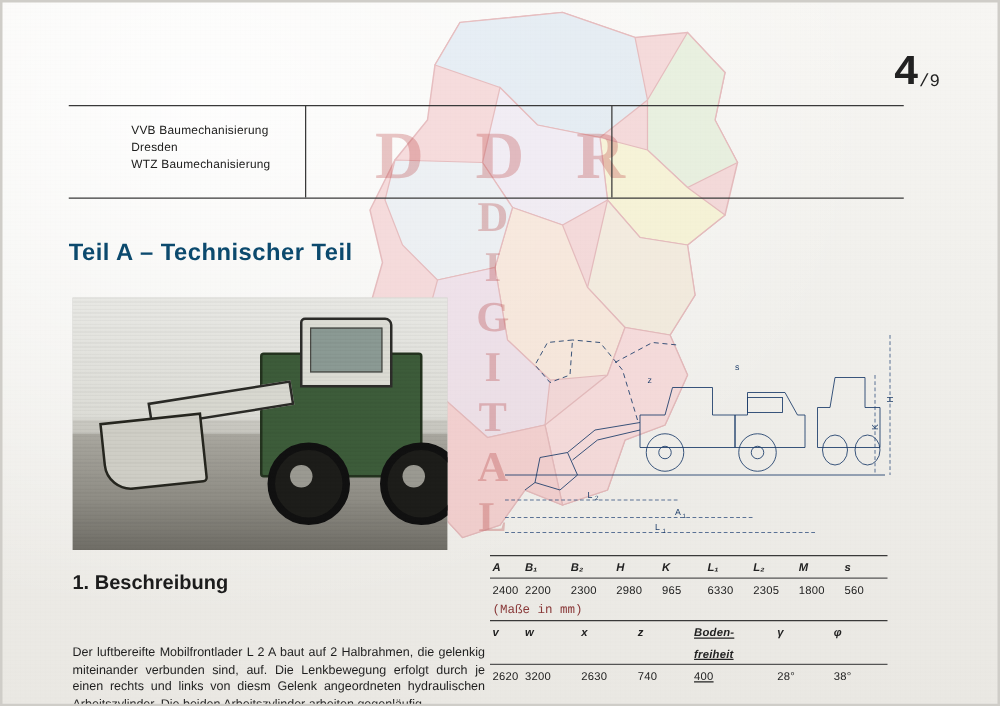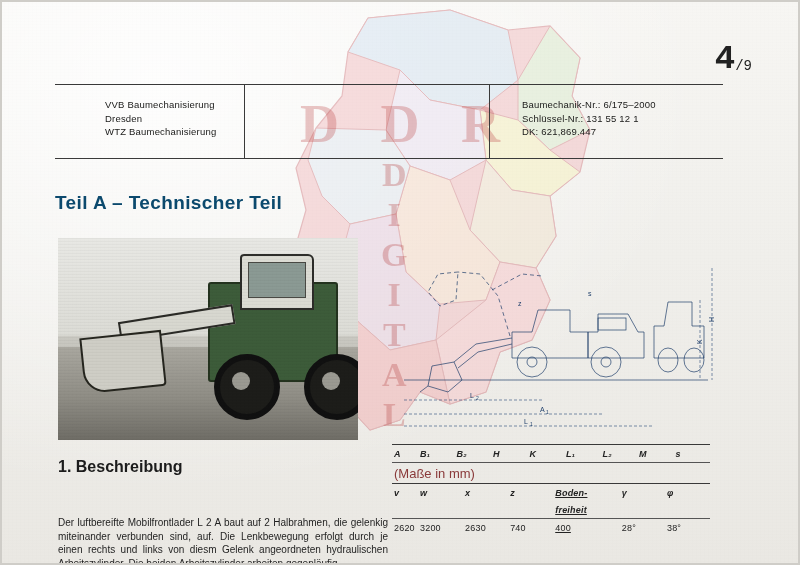--- a/index.html
+++ b/index.html
@@ -272,22 +272,23 @@
   .spec-cell {
     flex: 1 1 0;
     text-align: left;
     padding-left: 2px;
     white-space: nowrap;
     letter-spacing: .2px;
   }
   .spec-cell.first { flex: 0 0 24px; }
   .spec-note {
     padding: 3px 0 2px 2px;
-    font-size: 13px;
+    font-size: 10px;
     color: #8a3a3a;
+    font-family: Liberation Mono, monospace;
   }
   .wide2 { flex: 1.5 1 0; text-decoration: underline; }
 </style>
 </head>
 <body>
 
 <div id="page">
 
   <div class="scan-bg"></div>
 
@@ -328,25 +329,20 @@
   <div class="hdr-vline v1"></div>
   <div class="hdr-vline v2"></div>
 
   <div class="hdr-col c1">
     <div>VVB Baumechanisierung</div>
     <div>Dresden</div>
     <div>WTZ Baumechanisierung</div>
   </div>
 
 
-  <div class="hdr-col c3">
-    <div>Baumechanik-Nr.: 6/175–2000</div>
-    <div>Schlüssel-Nr.: 131 55 12 1</div>
-    <div>DK: 621,869.447</div>
-  </div>
 
   <div class="sec-title">Teil A – Technischer Teil</div>
 
   <div class="photo">
     <div class="photo-sky"></div>
     <div class="photo-ground"></div>
     <div class="loader-body"></div>
     <div class="loader-cab"></div>
     <div class="loader-arm"></div>
     <div class="loader-bucket"></div>
@@ -414,20 +410,31 @@
       <div class="spec-cell">B₁</div>
       <div class="spec-cell">B₂</div>
       <div class="spec-cell">H</div>
       <div class="spec-cell">K</div>
       <div class="spec-cell">L₁</div>
       <div class="spec-cell">L₂</div>
       <div class="spec-cell">M</div>
       <div class="spec-cell">s</div>
     </div>
     <div class="rule thin"></div>
+    <div class="spec-row">
+      <div class="spec-cell first">2400</div>
+      <div class="spec-cell">2200</div>
+      <div class="spec-cell">2300</div>
+      <div class="spec-cell">2980</div>
+      <div class="spec-cell">965</div>
+      <div class="spec-cell">6330</div>
+      <div class="spec-cell">2305</div>
+      <div class="spec-cell">1800</div>
+      <div class="spec-cell">560</div>
+    </div>
     <div class="spec-note">(Maße in mm)</div>
     <div class="rule"></div>
     <div class="spec-row hdr">
       <div class="spec-cell first">v</div>
       <div class="spec-cell">w</div>
       <div class="spec-cell">x</div>
       <div class="spec-cell">z</div>
       <div class="spec-cell wide2">Boden-</div>
       <div class="spec-cell">γ</div>
       <div class="spec-cell">φ</div>

